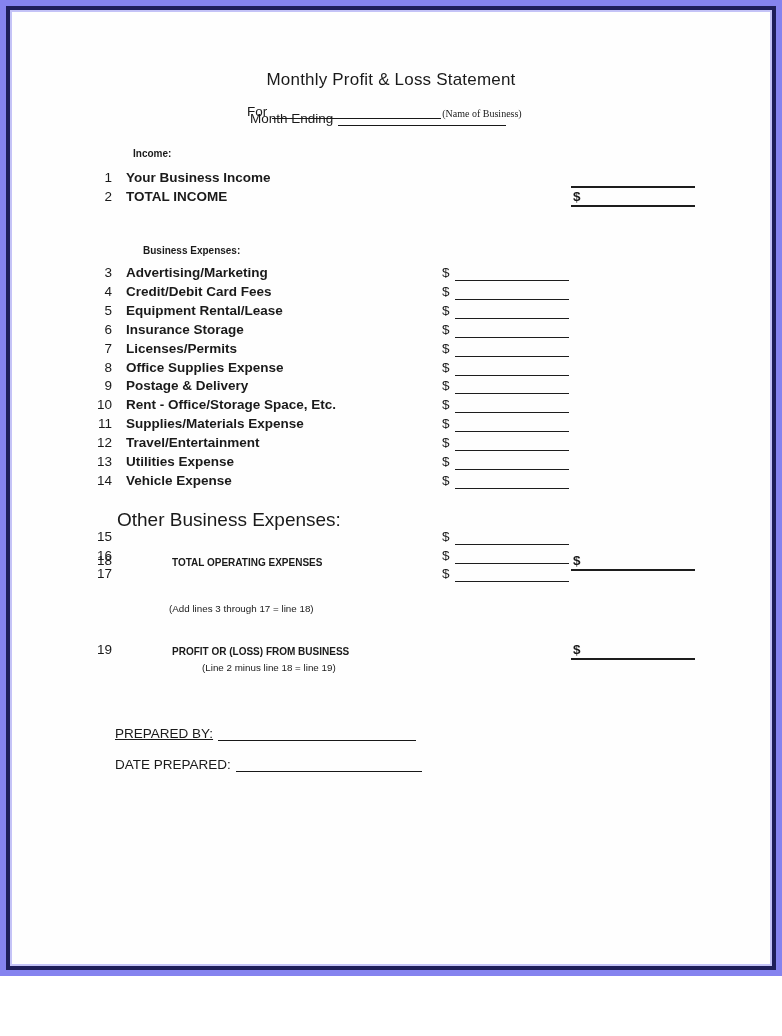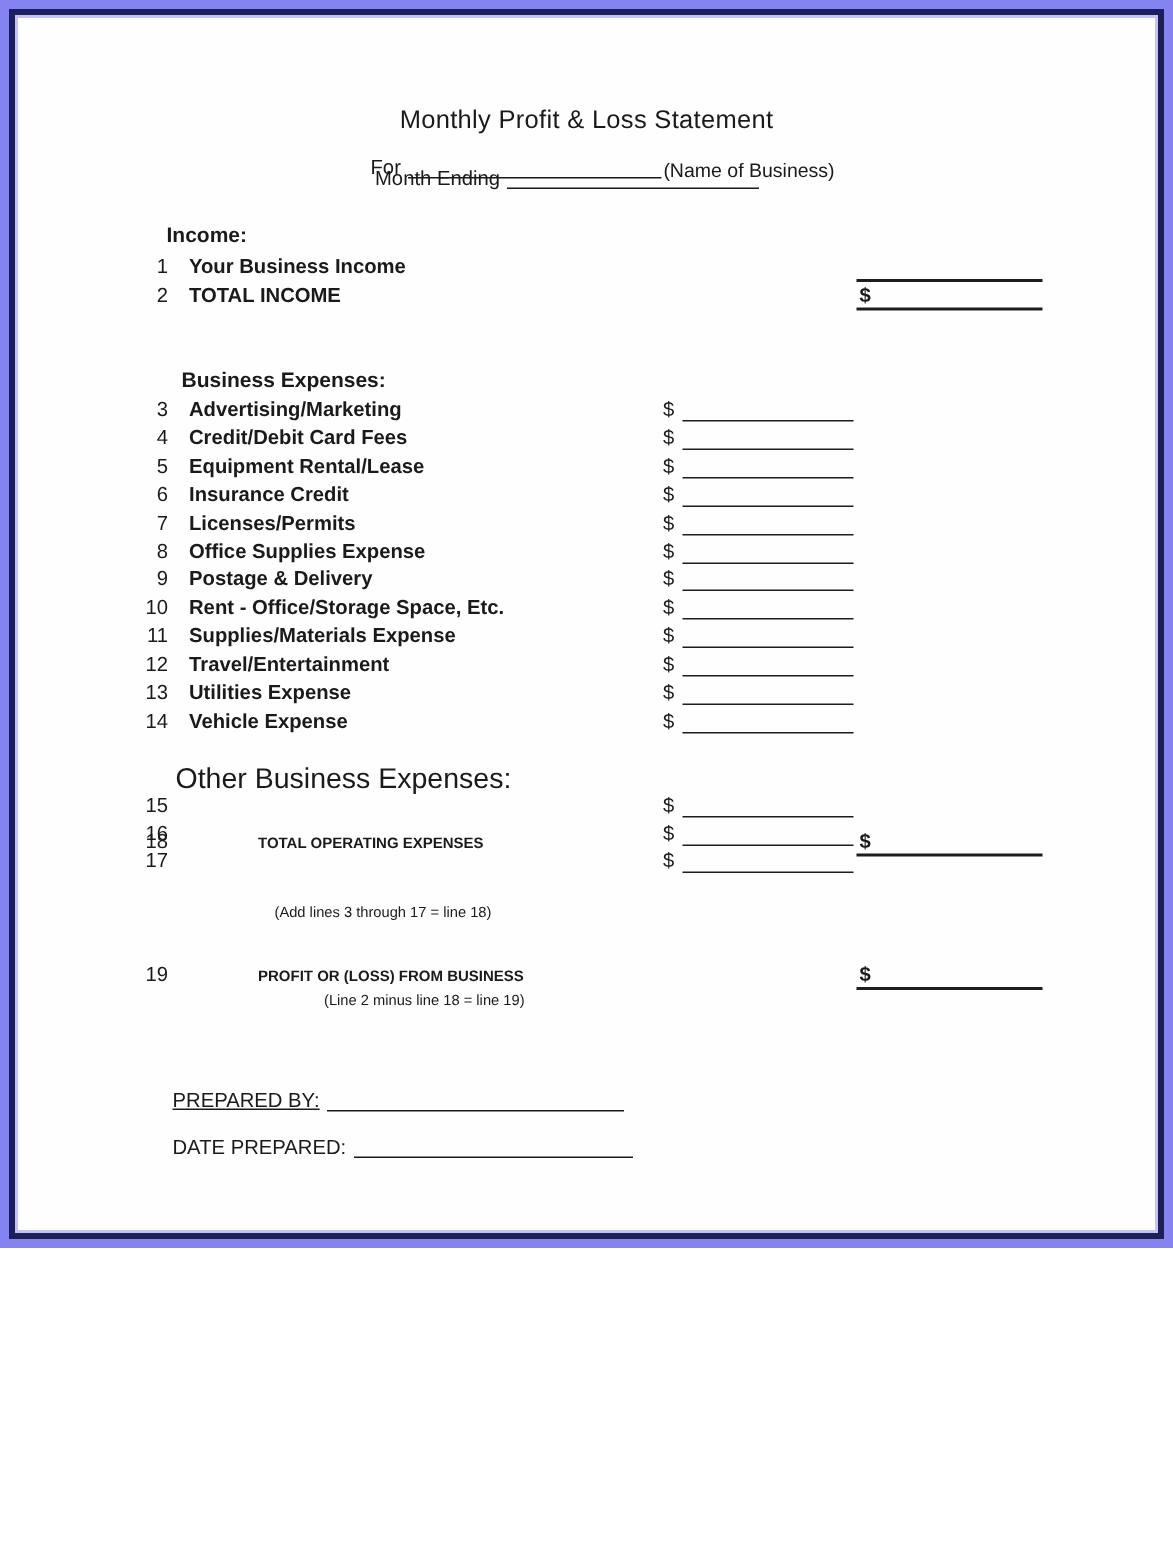--- a/index.html
+++ b/index.html
@@ -1,53 +1,53 @@
 <!DOCTYPE html>
 <html><head>
 <meta charset="utf-8">
 <style>
   html,body{margin:0;padding:0;background:#ffffff;}
   .page{
     position:relative;
-    width:782px;height:832px;
+    width:782px;height:976px;
     background:#fefefe;
     font-family:"Liberation Sans", sans-serif;
     color:#1a1a1a;
     overflow:hidden;
     box-sizing:border-box;
   }
   
   .frame-outer{position:absolute;inset:0;border:6px solid #8583ef;pointer-events:none;}
   .frame-mid{position:absolute;inset:6px;border:4px solid #1e1e5a;pointer-events:none;}
   .frame-thin{position:absolute;inset:10px;border:2px solid #8a88f0;opacity:.5;pointer-events:none;}
 
   .abs{position:absolute;}
   .title{top:70px;left:0;width:782px;text-align:center;font-size:17px;letter-spacing:.2px;white-space:nowrap;}
   .forline{top:104px;left:247px;font-size:13.5px;display:flex;align-items:flex-end;}
   .monthline{top:111px;left:250px;font-size:13.5px;display:flex;align-items:flex-end;}
   .blankline{display:inline-block;border-bottom:1.7px solid #181818;height:12px;margin-left:5px;}
-  .smallnote{font-size:13px;margin-left:1px;line-height:11px;}
-
-  .sechead{font-weight:bold;font-size:14px;left:111px;white-space:nowrap;}
+  .smallnote{font-size:10px;margin-left:1px;line-height:11px;font-family:Liberation Serif, serif;}
+
+  .sechead{font-weight:bold;font-size:10px;left:133px;white-space:nowrap;}
   .plainhead{font-size:19px;left:117px;white-space:nowrap;text-align:right;}
 
   .row{position:absolute;left:0;width:782px;height:17px;font-size:13.5px;}
   .num{position:absolute;left:56px;width:56px;text-align:right;bottom:1px;}
   .lbl{position:absolute;left:126px;bottom:1px;white-space:nowrap;font-weight:bold;}
   .lbl.b{font-weight:bold;}
   .lblb{position:absolute;left:142px;bottom:1px;white-space:nowrap;font-weight:bold;font-size:10px;margin-left:30px;}
   
   .mid{position:absolute;left:442px;width:127px;top:0;height:17px;}
   .mid .cur{position:absolute;left:0;bottom:1px;}
   .mid .fline{position:absolute;left:13px;right:0;bottom:0;border-bottom:1.8px solid #1d1d1d;}
   
   .rcol{position:absolute;left:571px;width:124px;top:0;height:17px;border-bottom:2px solid #1d1d1d;}
   .rcol .cur{position:absolute;left:2px;bottom:1px;font-weight:bold;}
 
-  .note{position:absolute;font-size:9.8px;white-space:nowrap;margin-left:14px;}
+  .note{position:absolute;font-size:9.8px;white-space:nowrap;}
 
   .footrow{position:absolute;left:115px;font-size:13.5px;display:flex;align-items:flex-end;height:17px;}
 </style>
 </head>
 <body>
 
 <div class="page">
   <div class="frame-outer"></div>
   <div class="frame-mid"></div>
   <div class="frame-thin"></div>
@@ -102,21 +102,21 @@
   <div class="row" style="top:302px;">
     <span class="num">5</span>
     <span class="lbl">Equipment Rental/Lease</span>
     <span class="mid">
         <span class="cur">$</span>
         <span class="fline"></span>
       </span>
   </div>
   <div class="row" style="top:321px;">
     <span class="num">6</span>
-    <span class="lbl">Insurance Credit</span>
+    <span class="lbl">Insurance Storage</span>
     <span class="mid">
         <span class="cur">$</span>
         <span class="fline"></span>
       </span>
   </div>
   <div class="row" style="top:340px;">
     <span class="num">7</span>
     <span class="lbl">Licenses/Permits</span>
     <span class="mid">
         <span class="cur">$</span>

